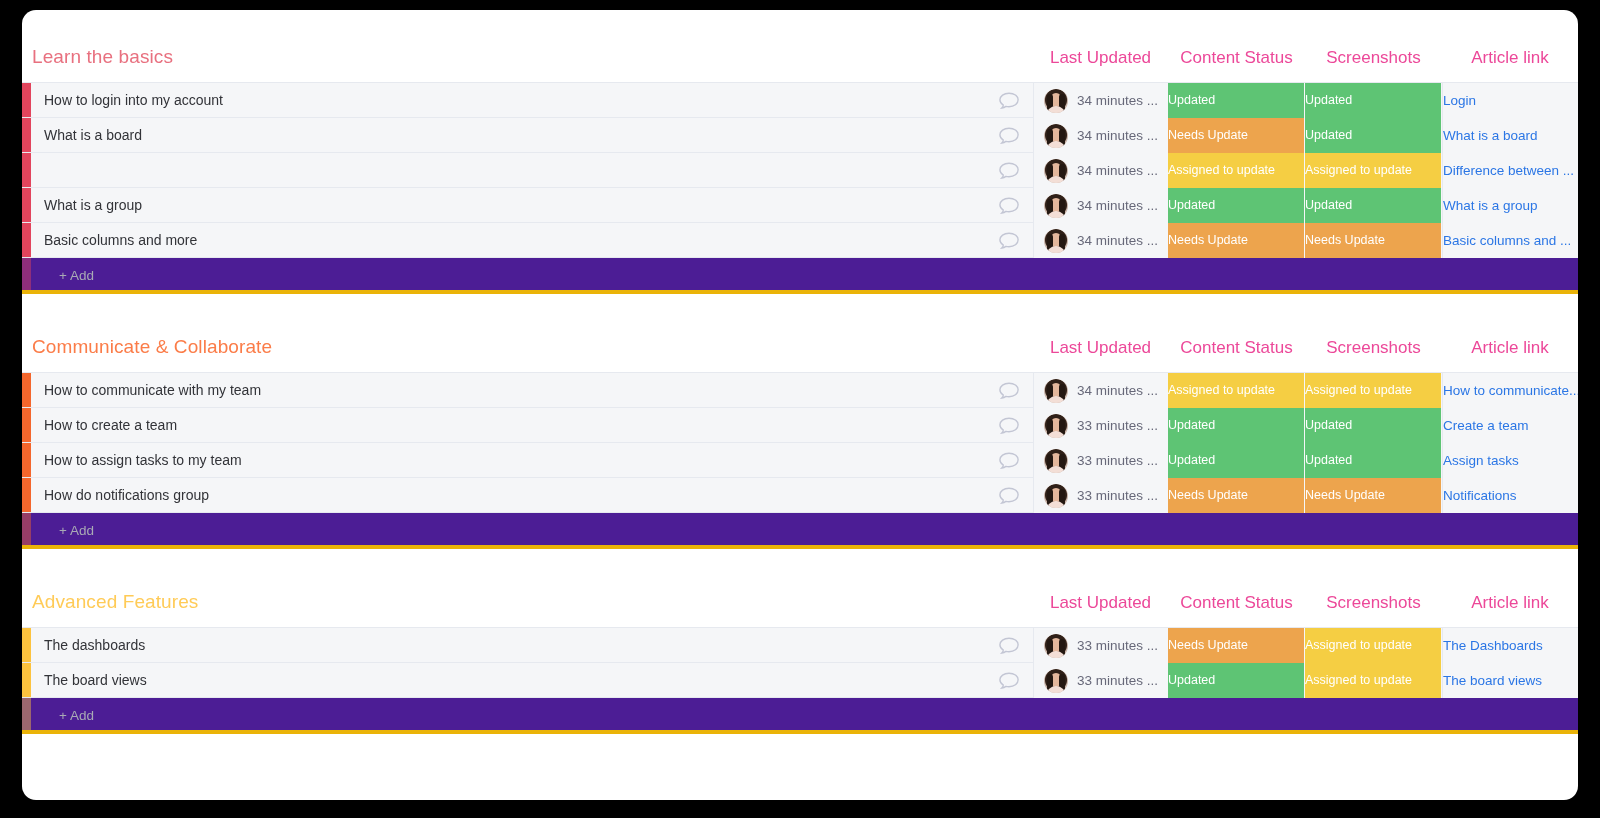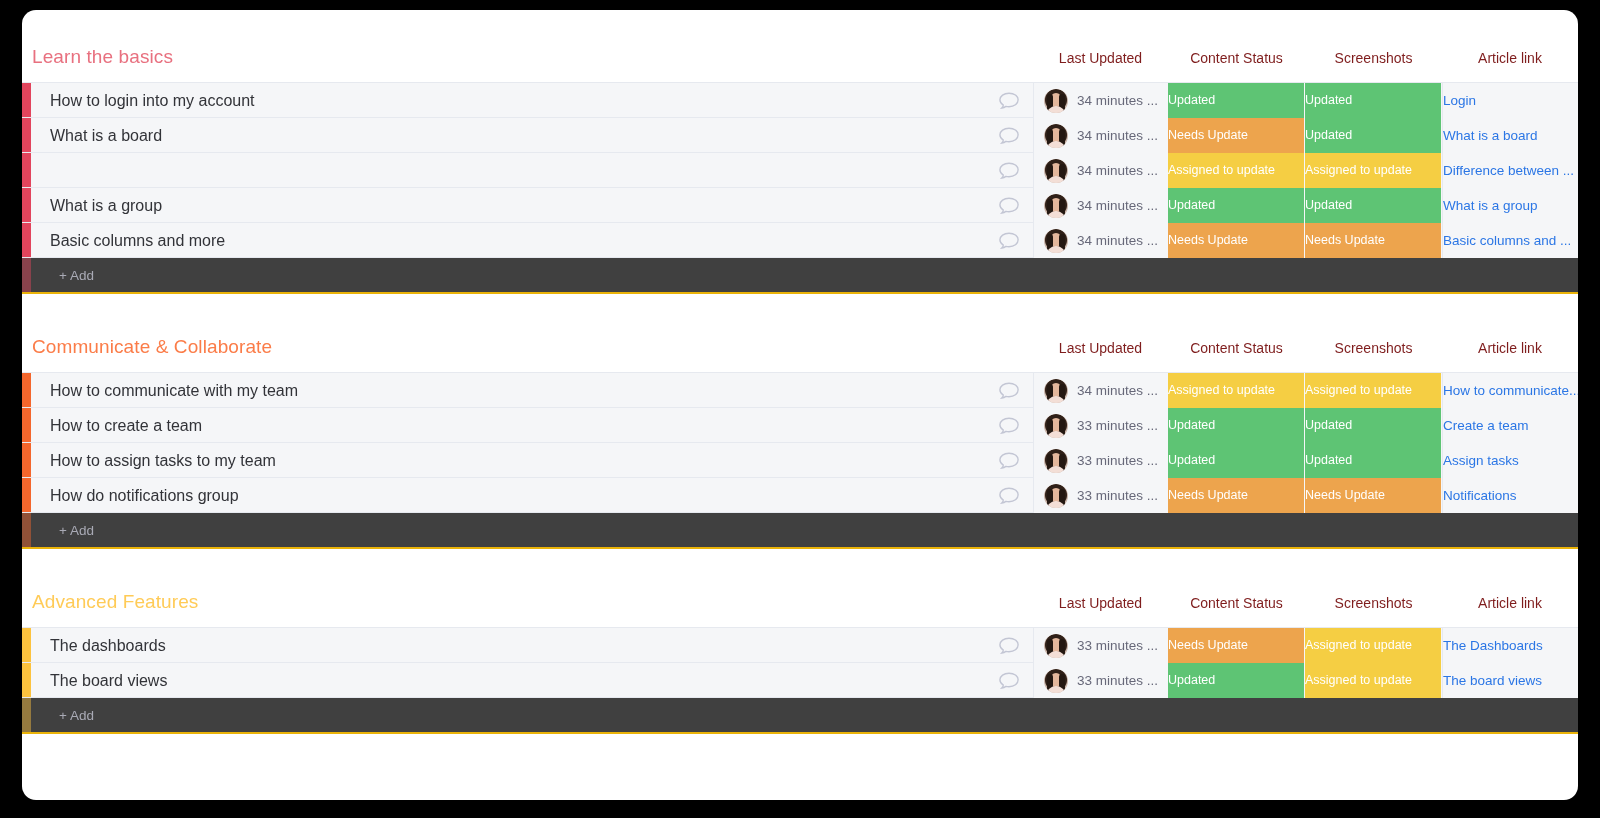--- a/index.html
+++ b/index.html
@@ -57,22 +57,22 @@
   .col-heads {
     position: absolute;
     right: 0;
     top: 4px;
     height: 22px;
     width: 545px;
   }
   .col-head {
     position: absolute;
     top: 0;
-    font-size: 14px;
-    color: #7f1d1d;
+    font-size: 17px;
+    color: #ec4899;
     text-align: center;
     line-height: 20px;
     white-space: nowrap;
   }
   .ch-updated    { left:   0px; width: 135px; }
   .ch-content    { left: 135px; width: 137px; }
   .ch-shots      { left: 272px; width: 137px; }
   .ch-link       { left: 409px; width: 136px; }
 
   
@@ -85,25 +85,25 @@
     border-bottom: 1px solid #e6e9ef;
     display: block;
   }
   .row .bar {
     position: absolute;
     left: 0; top: 0;
     width: 9px; height: 100%;
   }
   .row .name {
     position: absolute;
-    left: 28px;
+    left: 22px;
     top: 0;
     height: 35px;
     line-height: 35px;
-    font-size: 16px;
+    font-size: 14px;
     color: #323338;
     white-space: nowrap;
   }
 
   
   .cells {
     position: absolute;
     right: 0; top: 0;
     height: 35px;
     width: 593px;
@@ -173,22 +173,22 @@
     color: #676879;
     white-space: nowrap;
   }
 
   .link-text { color: #2b76e5; }
 
   
   .add-row {
     position: relative;
     height: 36px;
-    background: #404040;
-    border-bottom: 2px solid #eab308;
+    background: #4c1d95;
+    border-bottom: 4px solid #eab308;
   }
   .add-row .bar {
     position: absolute; left: 0; top: 0;
     width: 9px; height: 100%;
     opacity: .45;
   }
   .add-row .add-label {
     position: absolute;
     left: 37px; top: 0;
     height: 36px; line-height: 36px;

